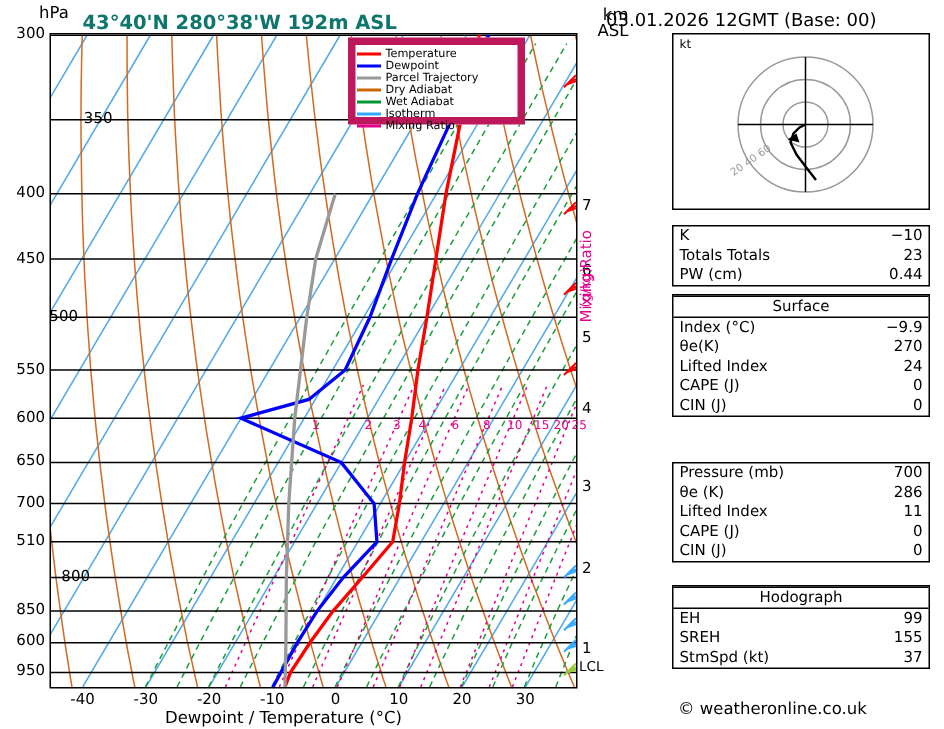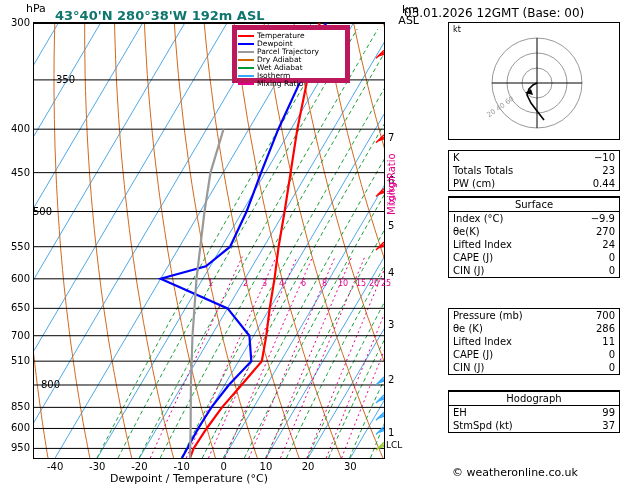--- a/index.html
+++ b/index.html
@@ -312,19 +312,23 @@
         <span class="val">0</span>
       </div>
     </div>
   <div class="tbl" id="tbl4" style="top:390px;">
       <div class="sect">Hodograph</div>
       <div class="row">
         <span>EH</span>
         <span class="val">99</span>
       </div>
       <div class="row">
+        <span>SREH</span>
+        <span class="val">155</span>
+      </div>
+      <div class="row">
         <span>StmSpd (kt)</span>
         <span class="val">37</span>
       </div>
     </div>
 
   <div class="abs credit">© weatheronline.co.uk</div>
 </div>
 
 </body></html>

